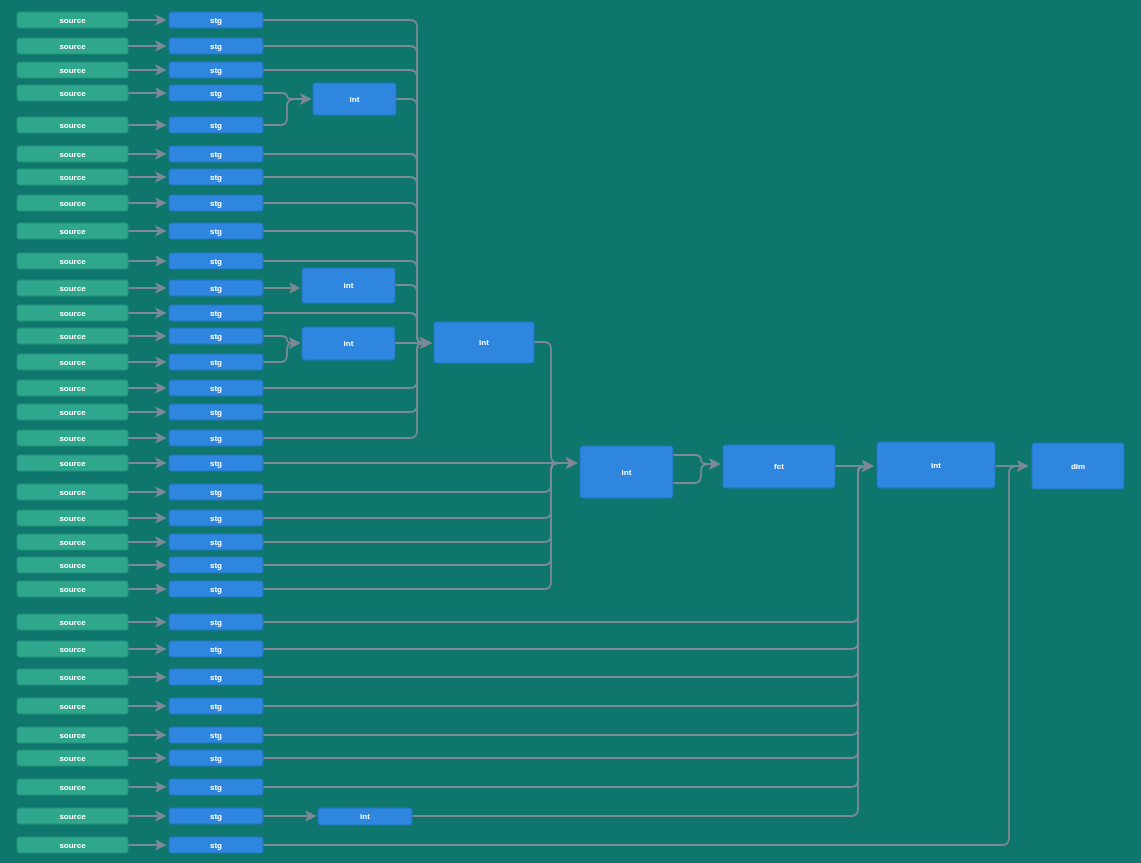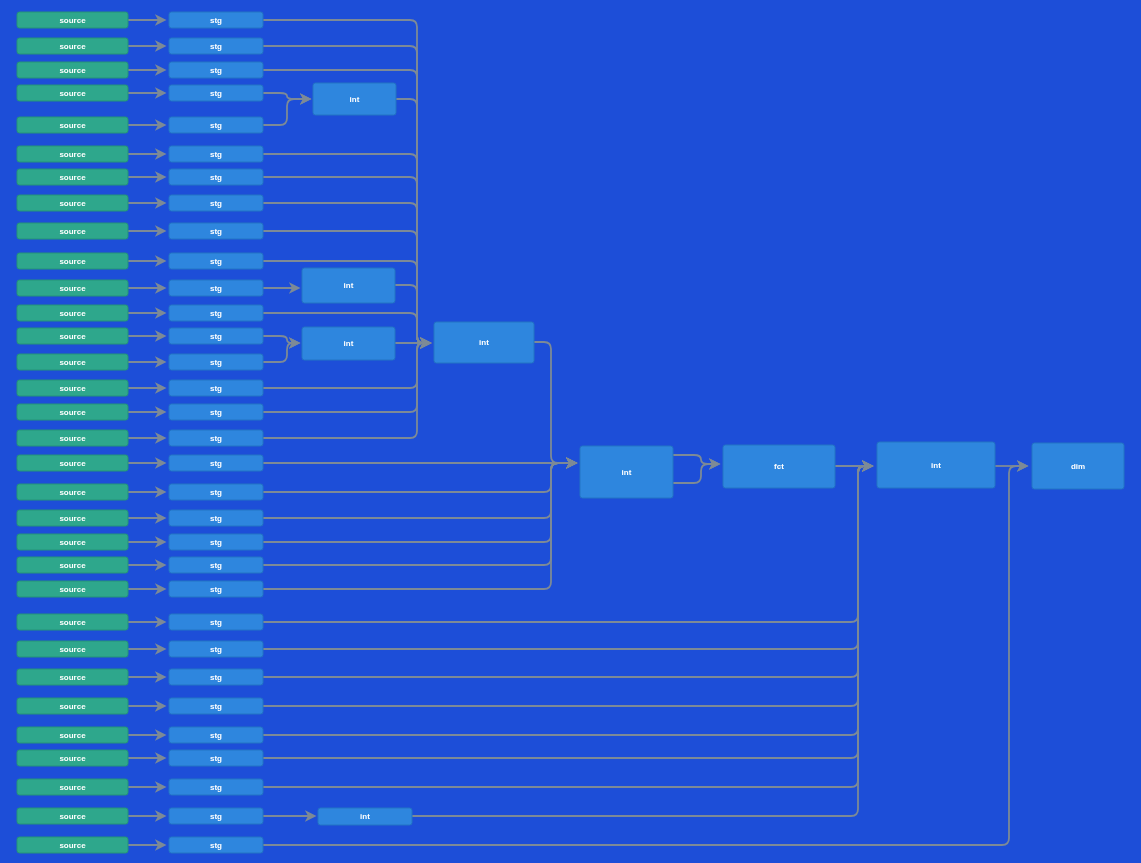--- a/index.html
+++ b/index.html
@@ -1,17 +1,17 @@
 <!DOCTYPE html>
 <html><head>
 <meta charset="utf-8">
 <style>
   html,body{margin:0;padding:0;}
   body{background:#eef2f6;font-family:"Liberation Sans",sans-serif;}
-  .stage{position:relative;width:1141px;height:863px;background:#1d4ed8;overflow:hidden;}
+  .stage{position:relative;width:1141px;height:863px;background:#0f766e;overflow:hidden;}
   svg{position:absolute;left:0;top:0;display:block;}
   svg text{font-family:"Liberation Sans","DejaVu Sans",sans-serif;font-weight:bold;}
 </style>
 </head>
 <body>
 
 <div class="stage">
   <svg id="dag" width="1141" height="863" viewBox="0 0 1141 863" xmlns="http://www.w3.org/2000/svg">
       <defs>
         <marker id="ah" viewBox="0 0 10 10" refX="7" refY="5" markerWidth="6.5" markerHeight="6.5" orient="auto-start-reverse">

